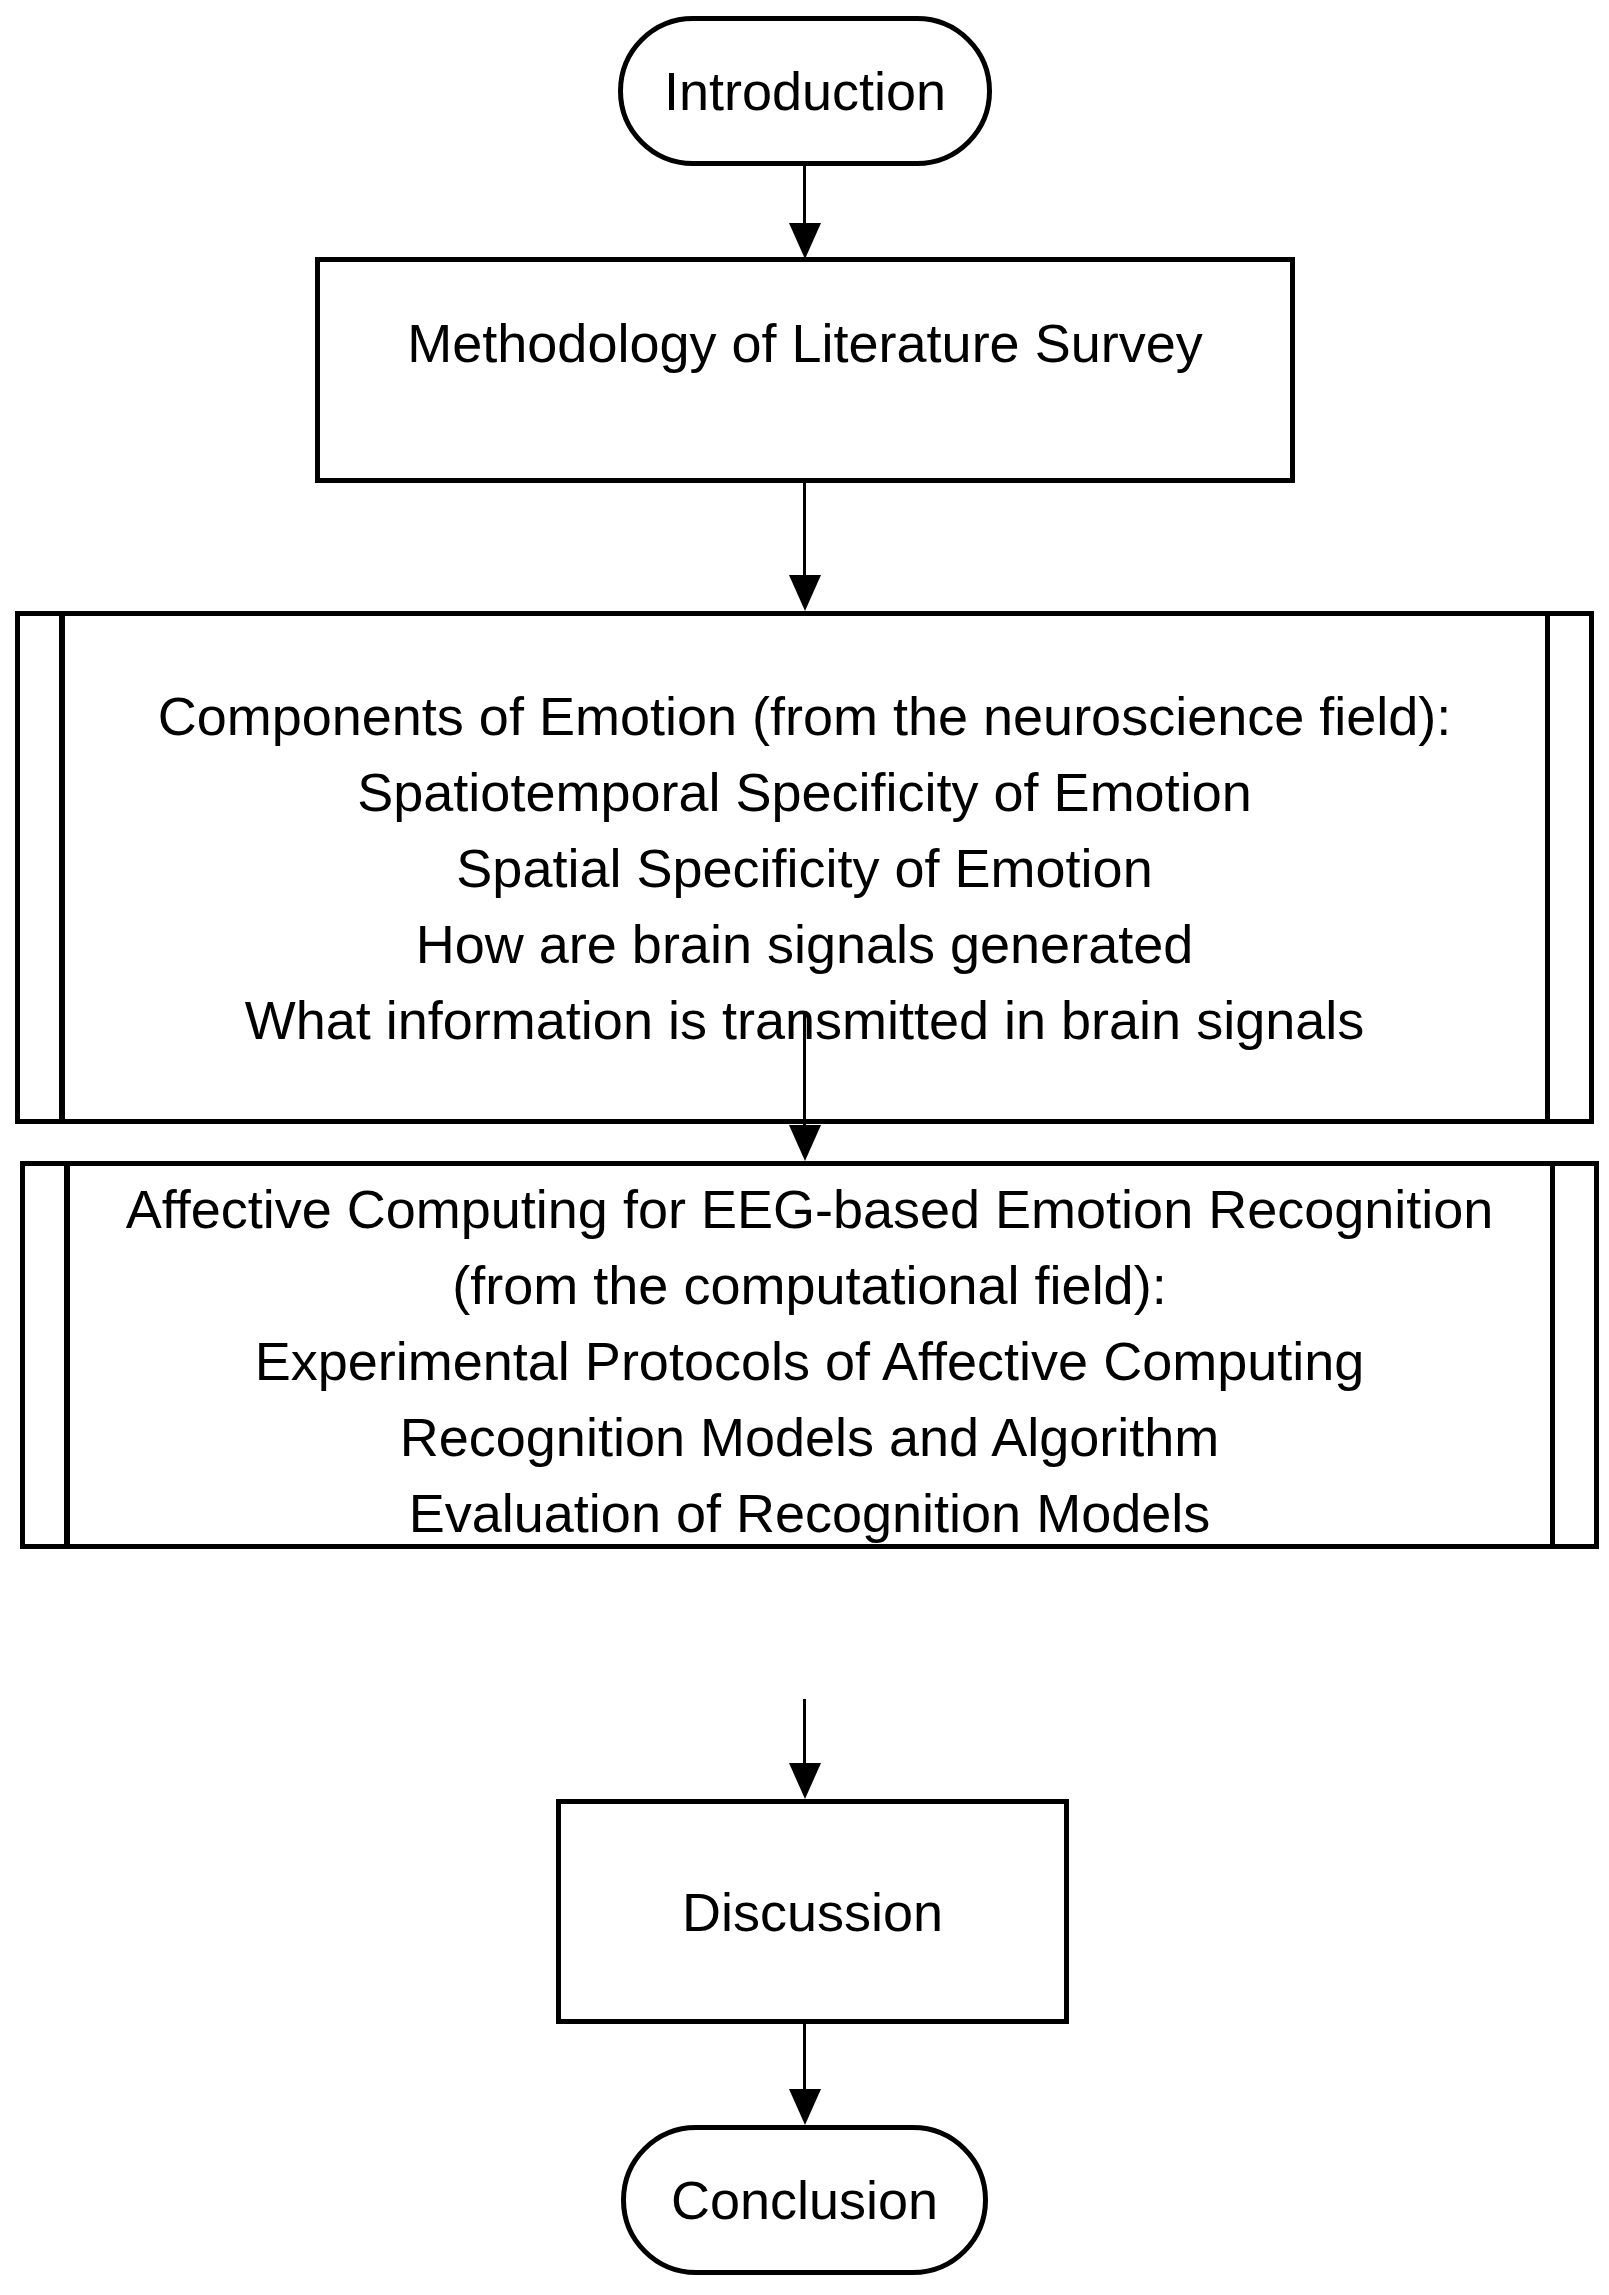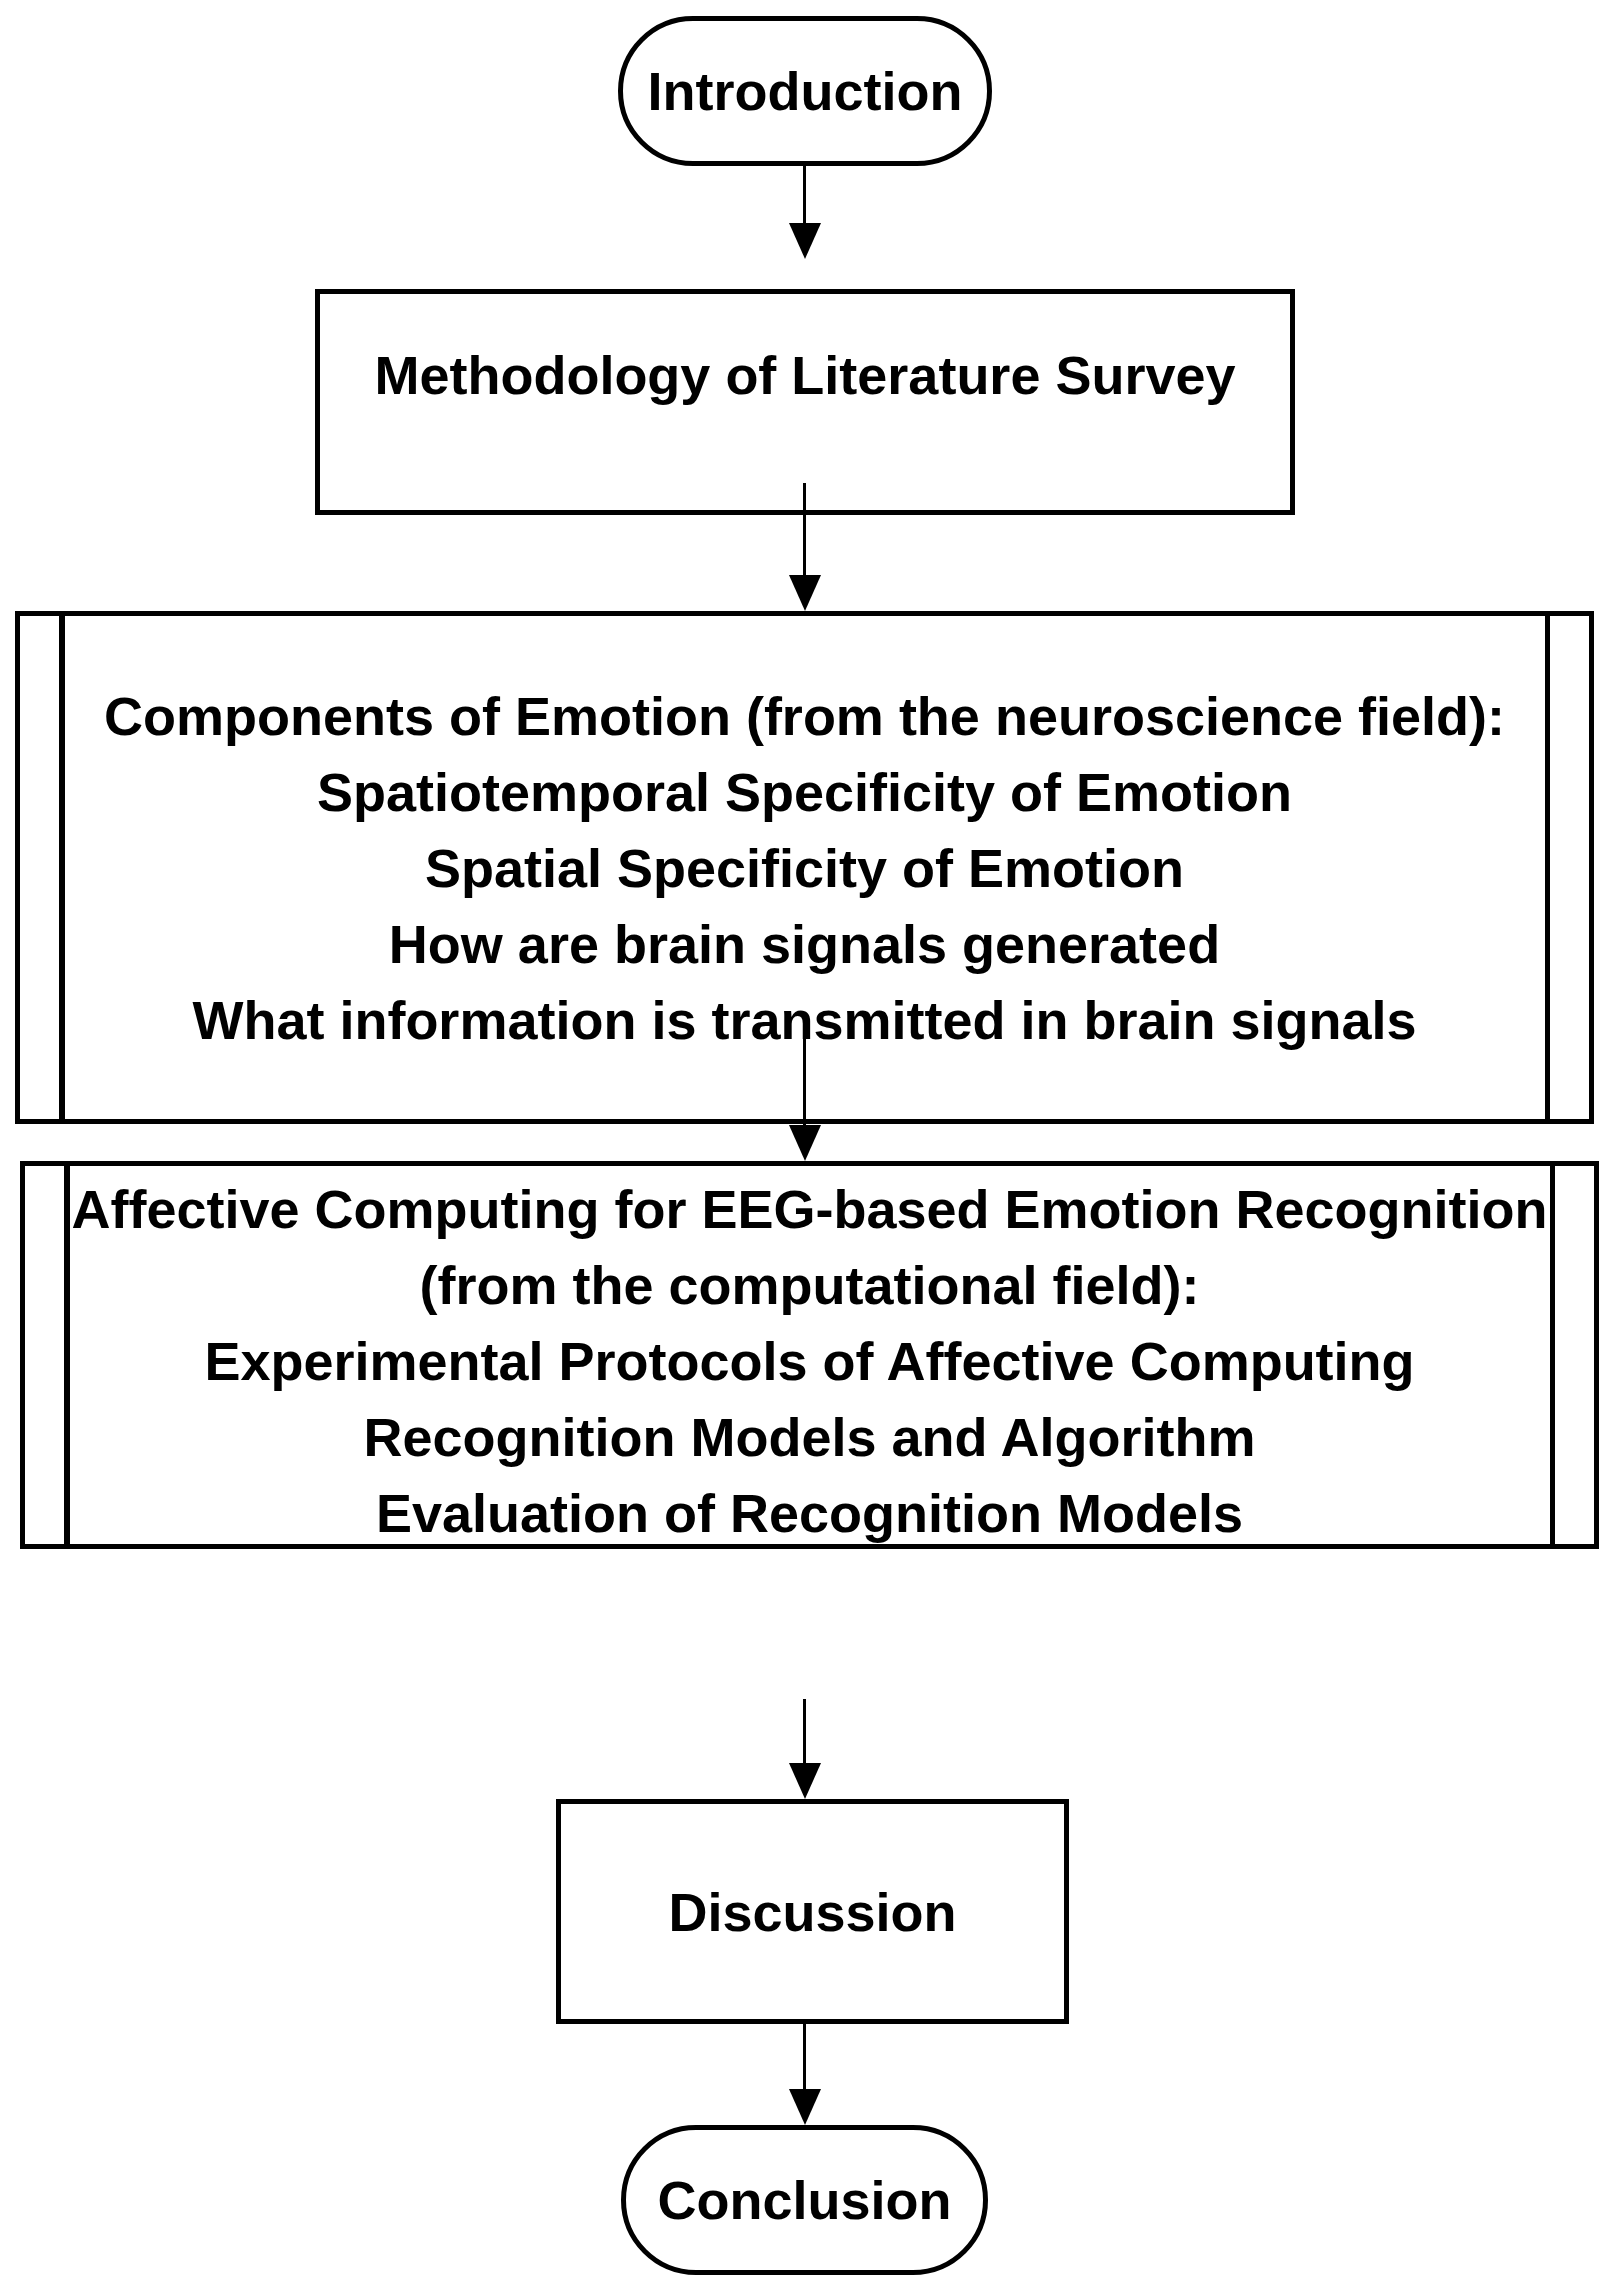--- a/index.html
+++ b/index.html
@@ -12,21 +12,20 @@
     color: #000000;
     overflow: hidden;
   }
   .node {
     position: absolute;
     box-sizing: border-box;
     border: 5.5px solid #000000;
     background: #ffffff;
     display: flex;
     flex-direction: column;
-    font-weight: bold;
   }
   .stadium { border-radius: 75px; justify-content: center; }
   .rect-center { justify-content: center; }
   .rect-top { justify-content: flex-start; }
   .pp { justify-content: center; }
   .pp-top { justify-content: flex-start; }
   .sideline {
     position: absolute;
     top: 0; bottom: 0;
     width: 5.5px;
@@ -56,21 +55,21 @@
 
 <div class="canvas">
 
   <div class="node stadium" style="left:618px; top:16px; width:374px; height:150px;">
     <div class="tline">Introduction</div>
   </div>
 
   <div class="arrow-line" style="left:803px; top:166px; height:58px;"></div>
   <div class="arrow-head" style="left:789px; top:223px;"></div>
 
-  <div class="node rect-top" style="left:315px; top:257px; width:980px; height:226px; padding-top:43px;margin-top:32px;">
+  <div class="node rect-top" style="left:315px; top:257px; width:980px; height:226px; padding-top:43px;">
     <div class="tline">Methodology of Literature Survey</div>
   </div>
 
   <div class="arrow-line" style="left:803px; top:483px; height:93px;"></div>
   <div class="arrow-head" style="left:789px; top:575px;"></div>
 
   <div class="node pp" style="left:15px; top:611px; width:1579px; height:513px;">
     <div class="sideline" style="left:39px;"></div>
     <div class="sideline" style="right:39px;"></div>
     <div class="tline">Components of Emotion (from the neuroscience field):</div>

